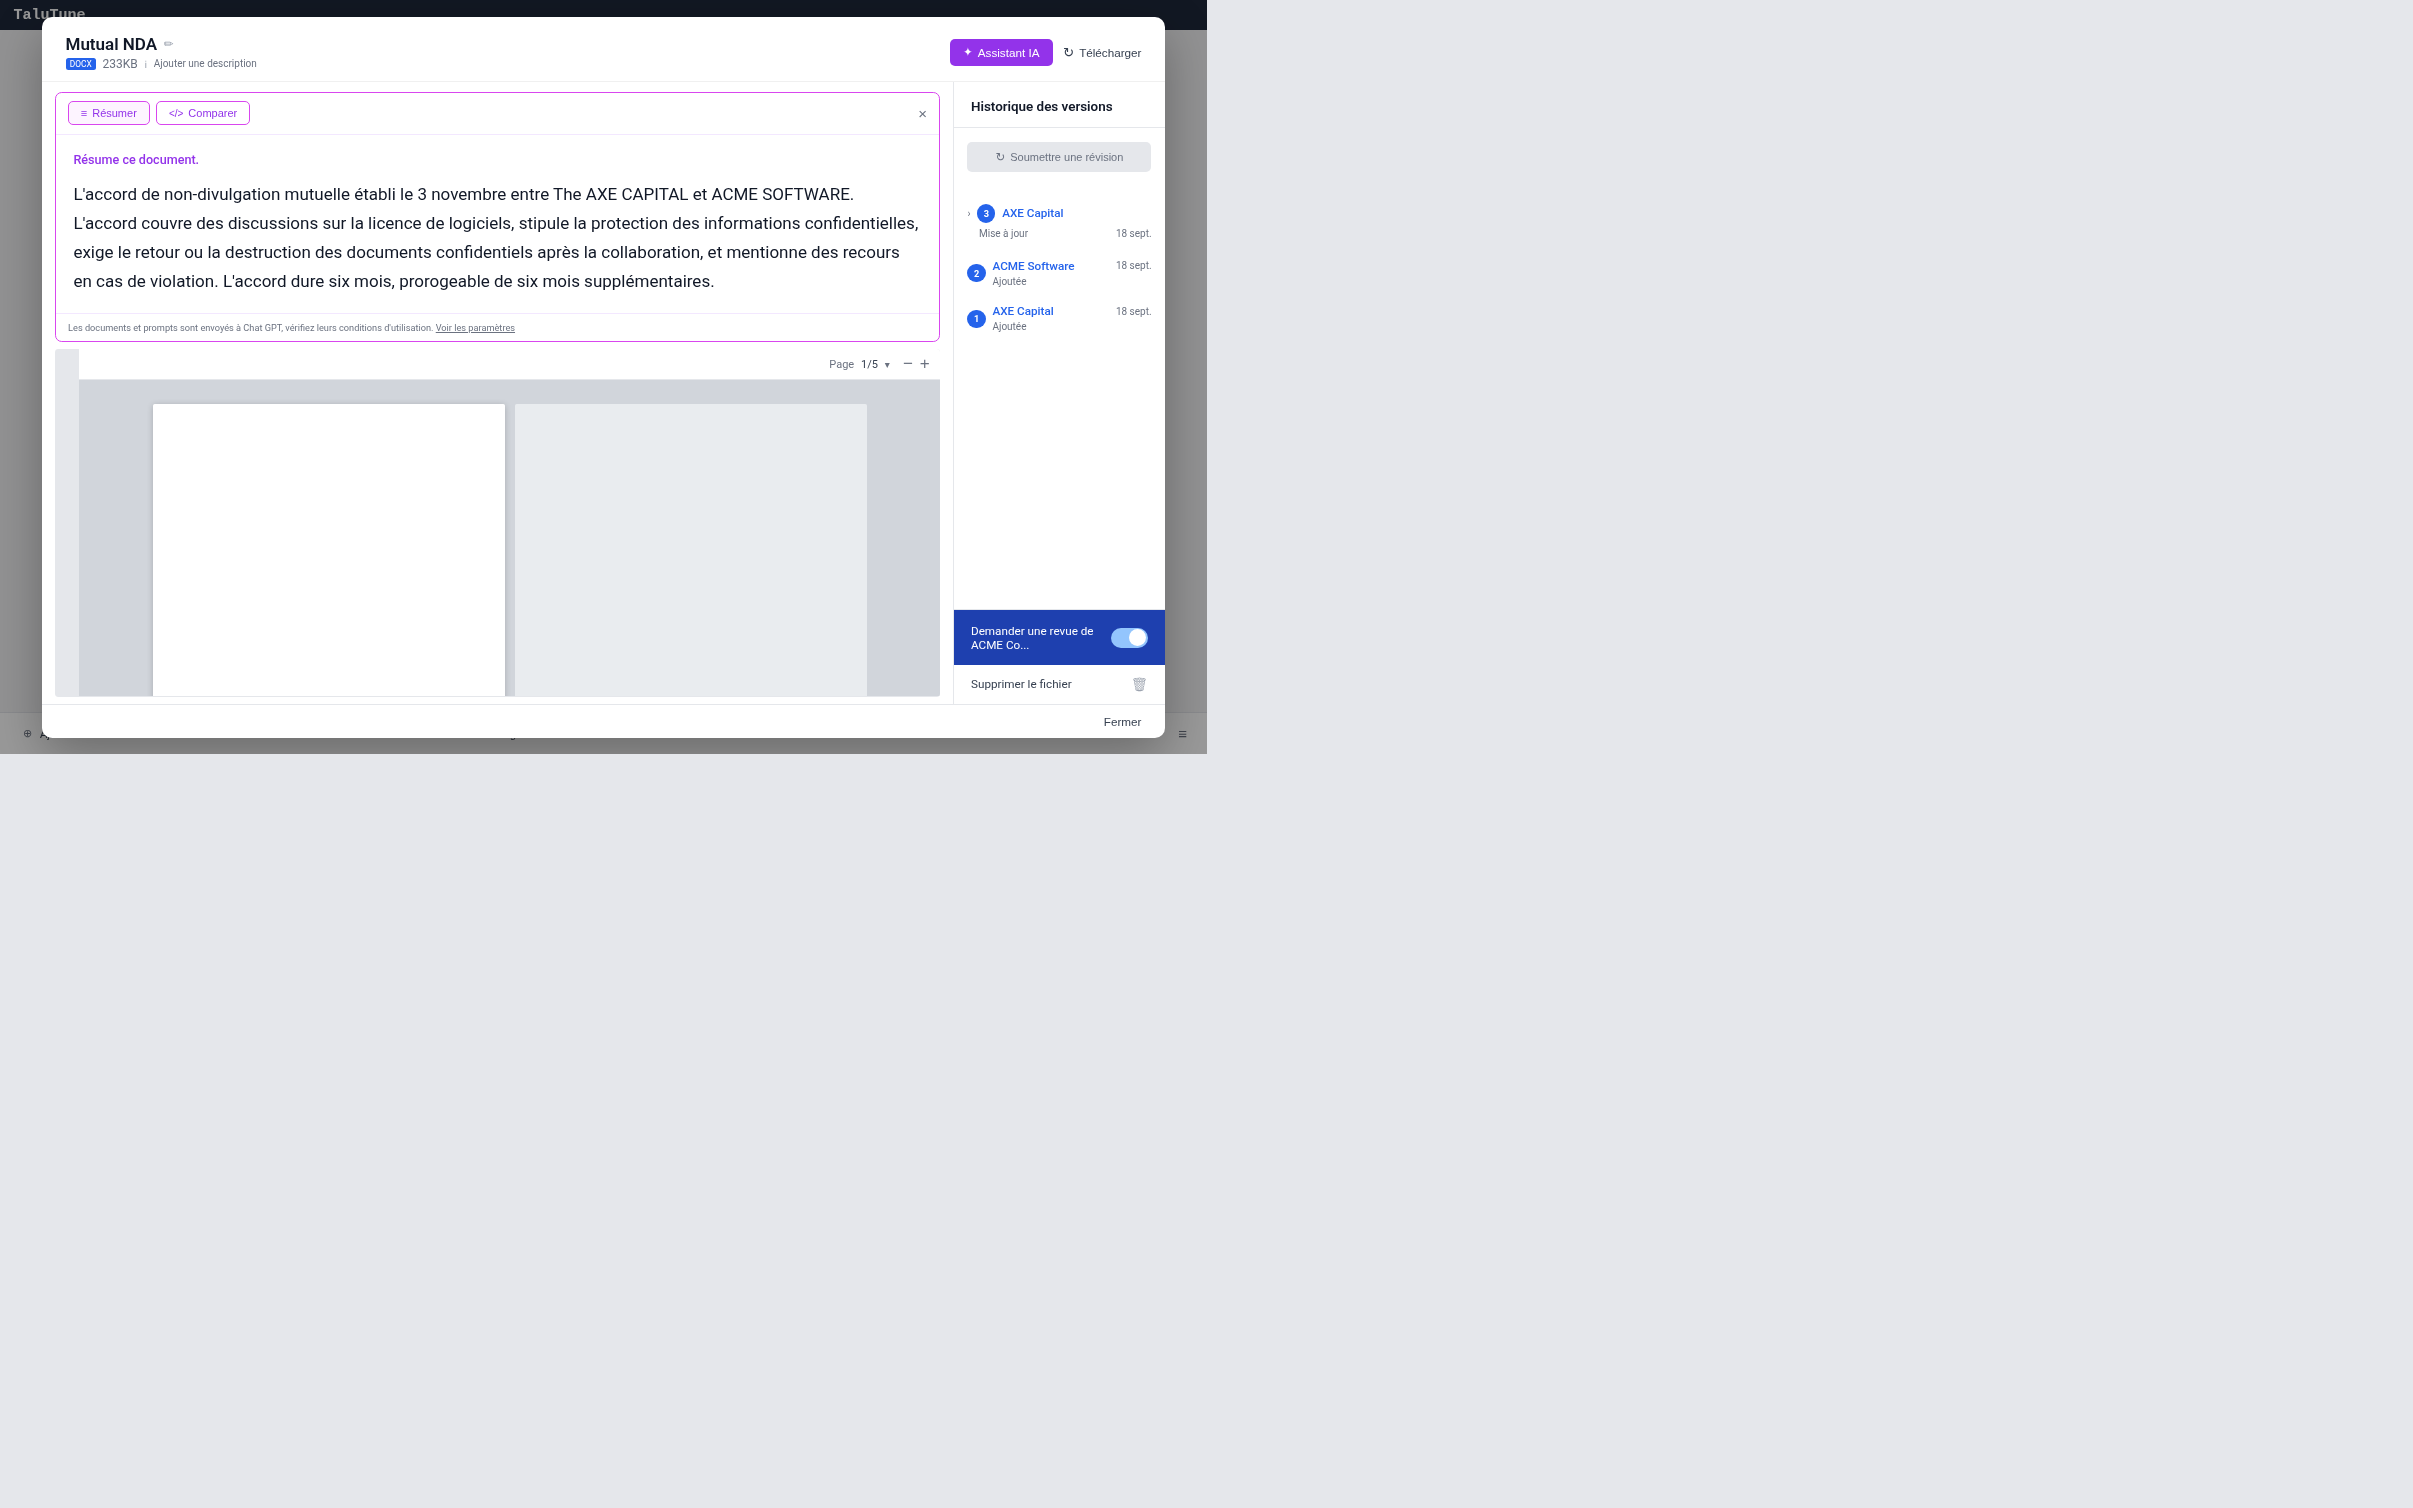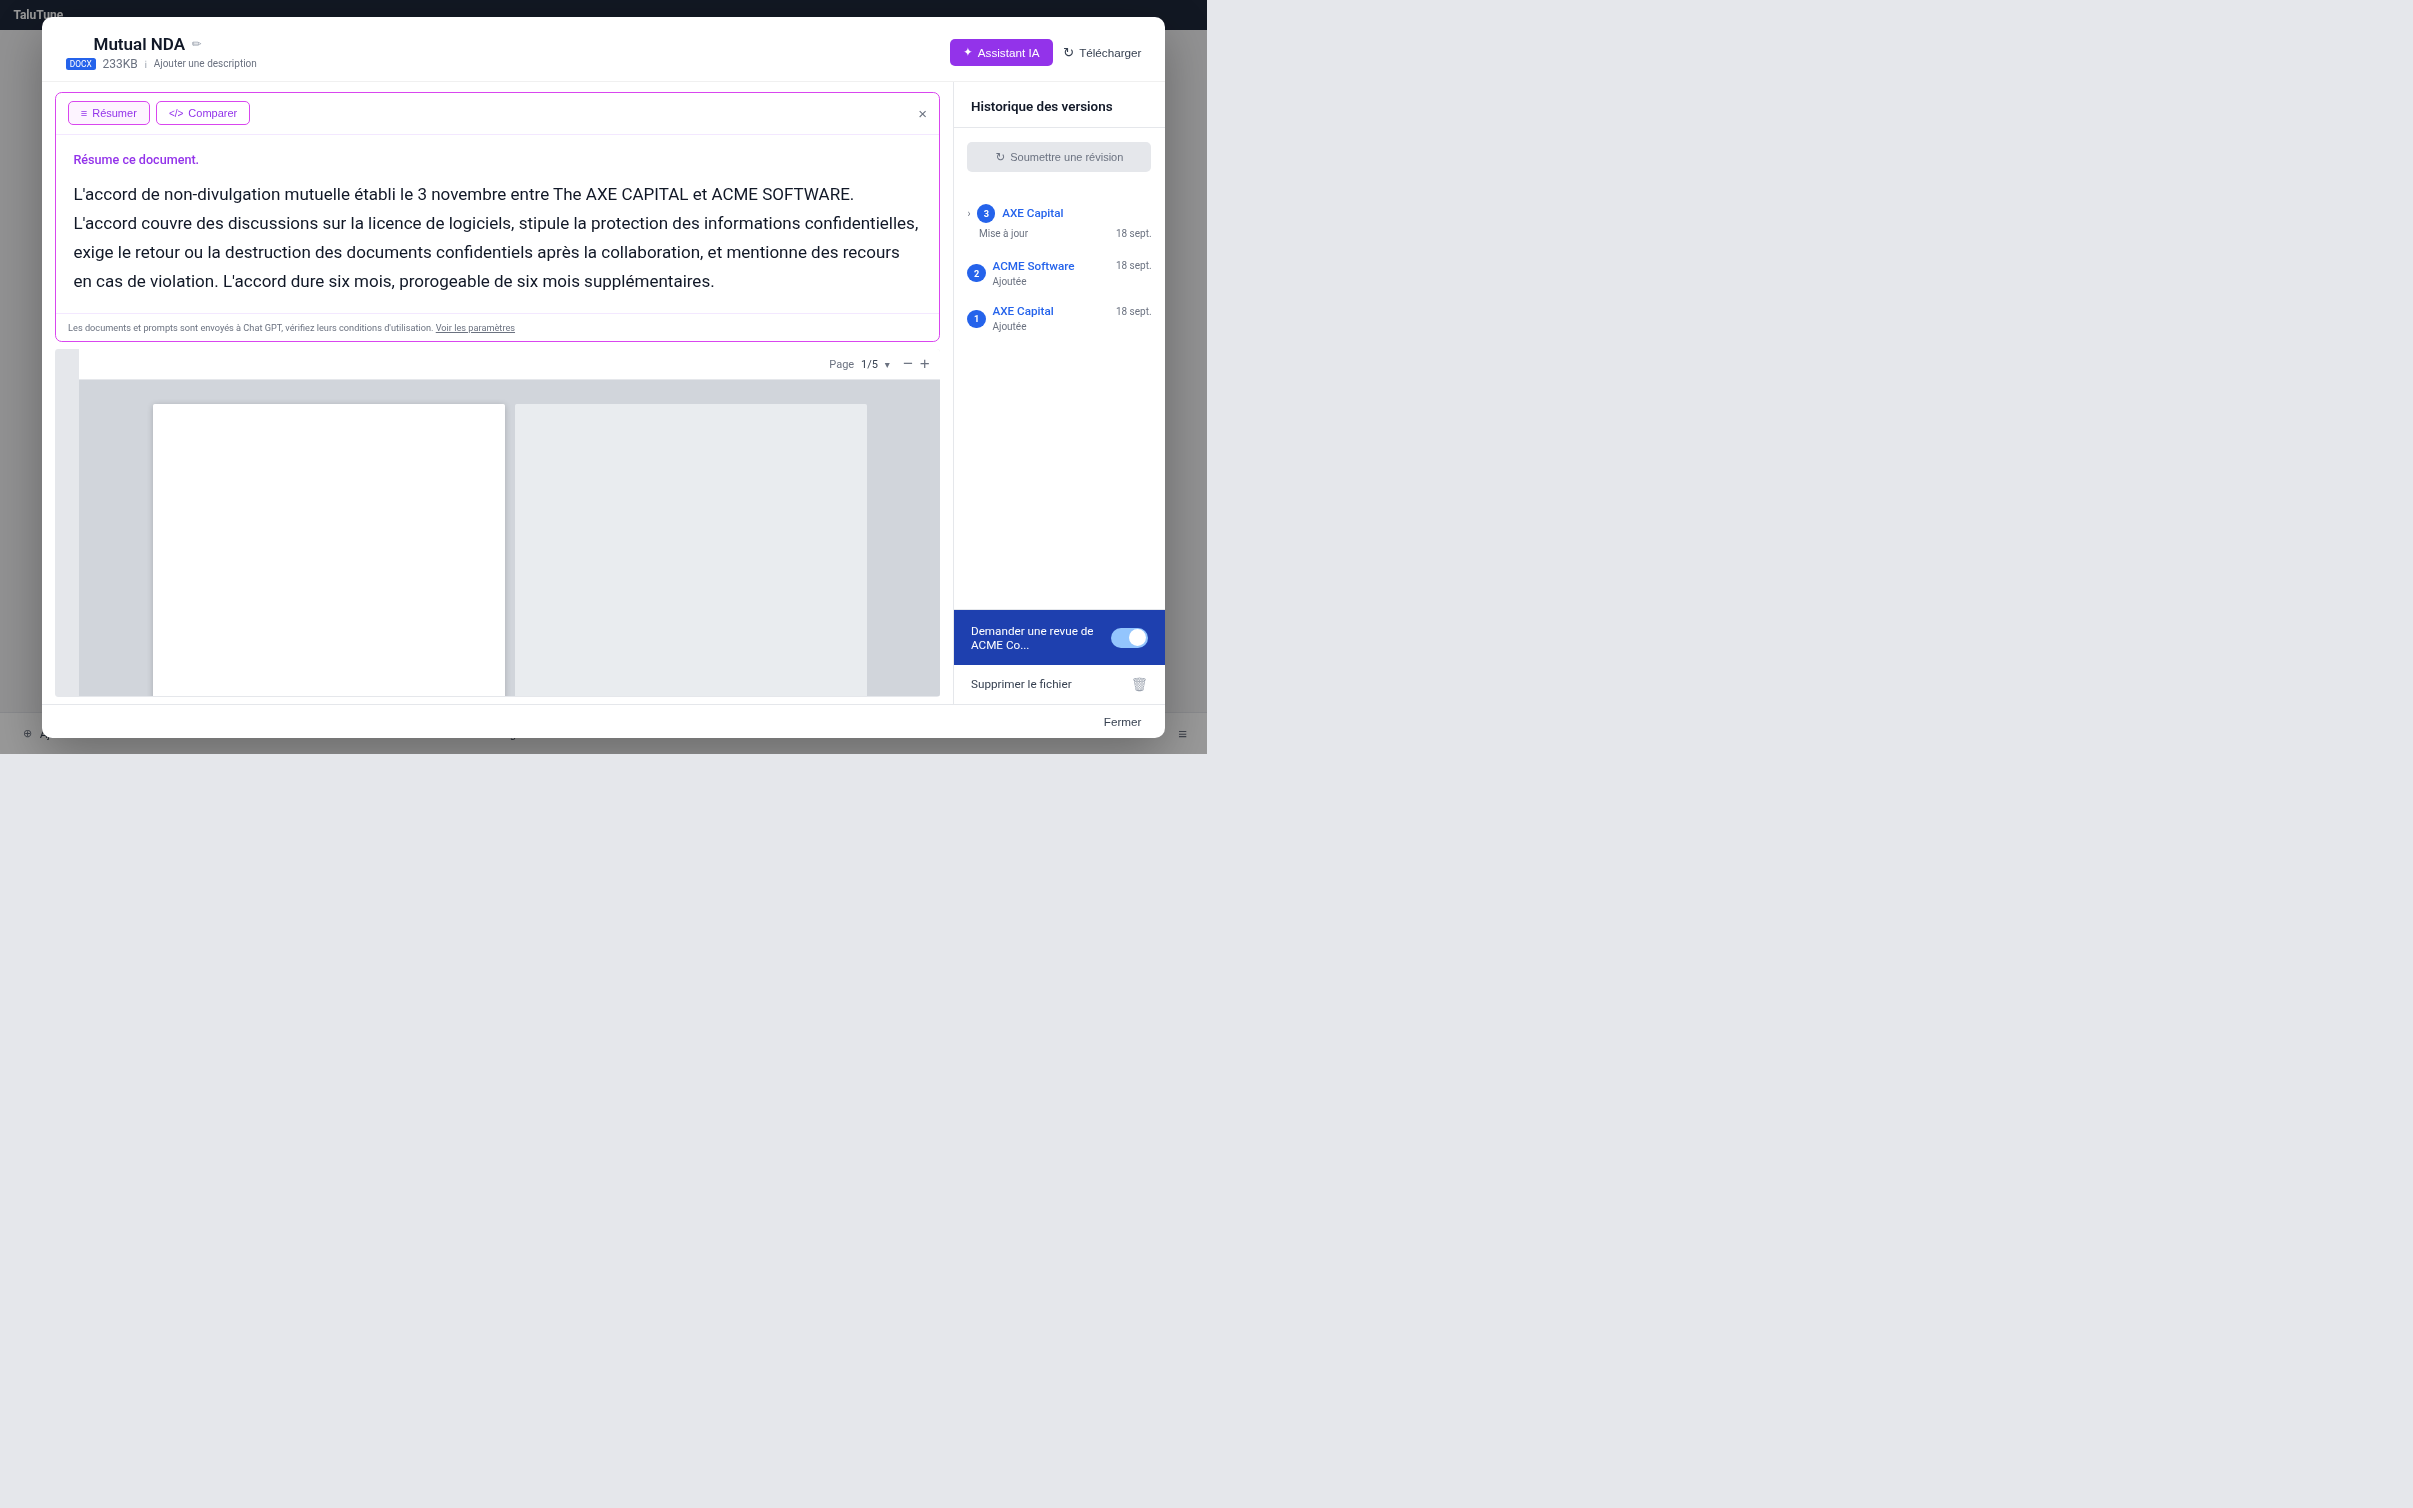--- a/index.html
+++ b/index.html
@@ -23,21 +23,22 @@
       height: 30px;
       background: #1e293b;
       display: flex;
       align-items: center;
       padding: 0 13.4px;
     }
 
     .app-header-logo {
       color: white;
       font-weight: 700;
-      font-size: 12px;
+      font-size: 15px;
+      font-family: Liberation Mono, monospace;
     }
 
     
     .bottom-toolbar {
       position: absolute;
       bottom: 0;
       left: 0; right: 0;
       height: 42px;
       background: white;
       border-top: 0.8px solid #e5e7eb;
@@ -103,21 +104,20 @@
     .modal-title-area {
       display: flex;
       flex-direction: column;
       gap: 3.4px;
     }
 
     .modal-title-row {
       display: flex;
       align-items: center;
       gap: 6.7px;
-      margin-left: 28px;
     }
 
     .modal-title {
       font-size: 17px;
       font-weight: 600;
       color: #111827;
     }
 
     .edit-icon {
       color: #9ca3af;

